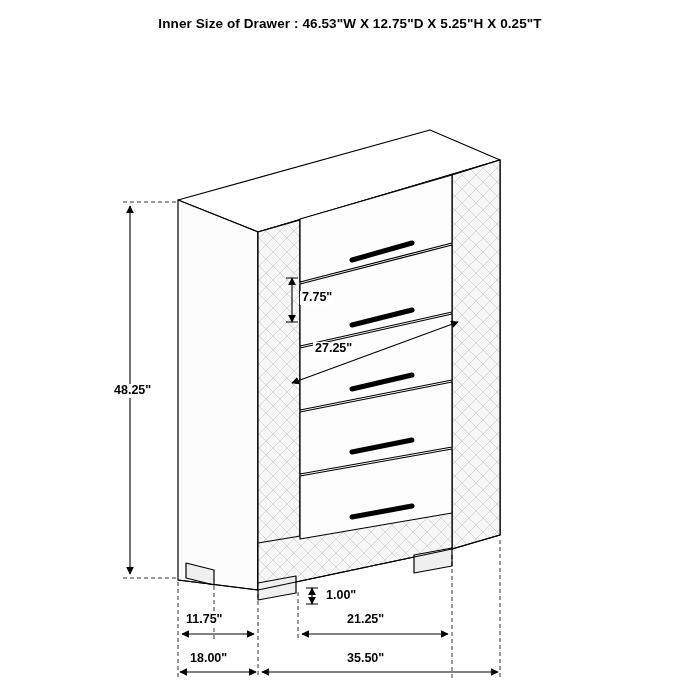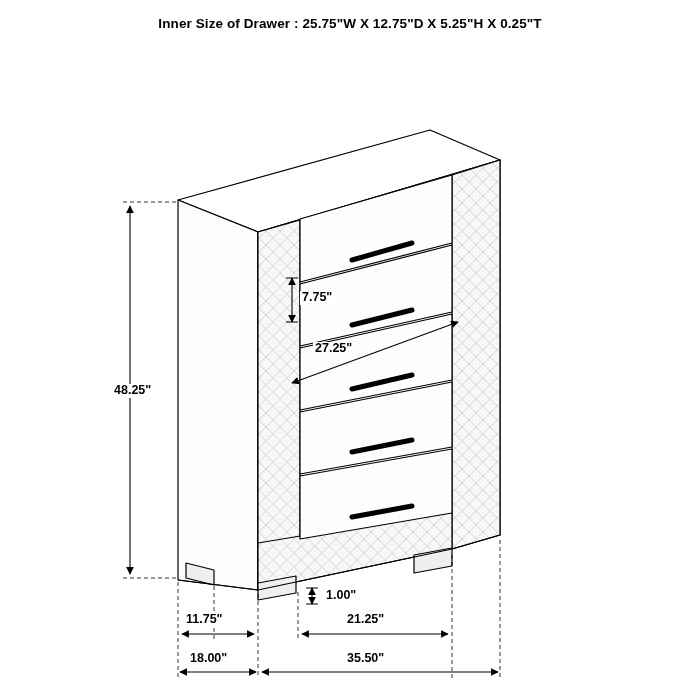--- a/index.html
+++ b/index.html
@@ -46,21 +46,21 @@
     background: #ffffff;
     padding: 0 2px;
     line-height: 1.1;
   }
 </style>
 </head>
 <body>
 
 <div id="stage">
 
-  <div class="title">Inner Size of Drawer : 25.75"W X 12.75"D X 5.25"H X 0.25"T</div>
+  <div class="title">Inner Size of Drawer : 46.53"W X 12.75"D X 5.25"H X 0.25"T</div>
 
   <svg width="700" height="700" viewBox="0 0 700 700">
     <defs>
       <pattern id="lattice" width="14" height="14" patternUnits="userSpaceOnUse">
         <rect width="14" height="14" fill="#f7f7f7"></rect>
         <path d="M7 0 L14 7 L7 14 L0 7 Z" fill="none" stroke="#d8d8d8" stroke-width="1"></path>
       </pattern>
       <marker id="arrow-end" viewBox="0 0 10 10" refX="9" refY="5" markerWidth="7" markerHeight="7" orient="auto-start-reverse">
         <path d="M 0 0 L 10 5 L 0 10 z" fill="#000"></path>
       </marker>

